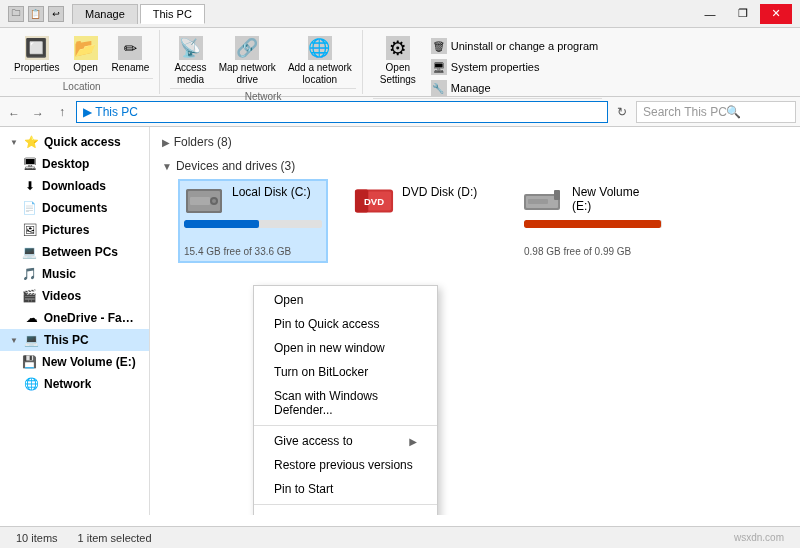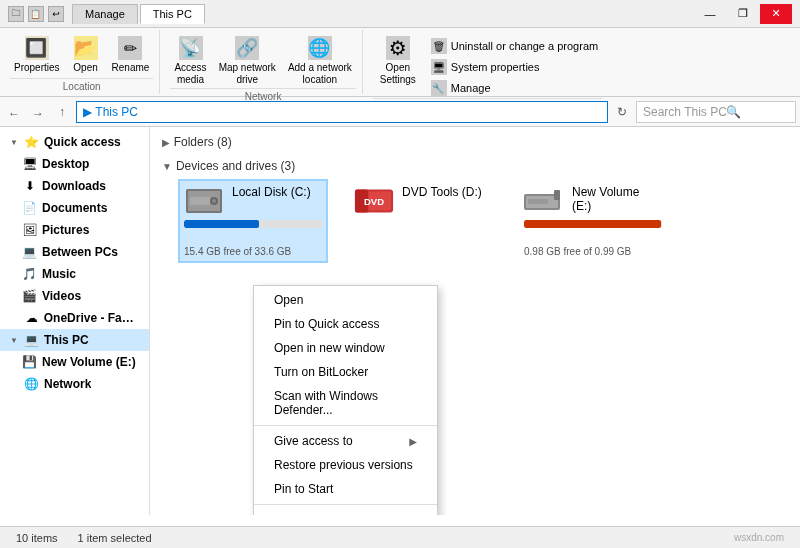--- a/index.html
+++ b/index.html
@@ -569,21 +569,21 @@
           <div class="drive-top">
             <div class="drive-icon">
               <svg width="42" height="32" viewBox="0 0 42 32">
                 <rect x="1" y="4" width="40" height="24" rx="3" fill="#cc3333"></rect>
                 <rect x="3" y="6" width="36" height="20" rx="2" fill="#dd4444"></rect>
                 <rect x="1" y="4" width="14" height="24" rx="2" fill="#bb2222"></rect>
                 <text x="21" y="20" font-size="10" fill="white" text-anchor="middle" font-weight="bold">DVD</text>
               </svg>
             </div>
             <div class="drive-info">
-              <div class="drive-name">DVD Tools (D:)</div>
+              <div class="drive-name">DVD Disk (D:)</div>
             </div>
           </div>
         </div>
 
         <div class="drive-item">
           <div class="drive-top">
             <div class="drive-icon">
               <svg width="40" height="30" viewBox="0 0 40 30">
                 <rect x="0" y="8" width="36" height="16" rx="2" fill="#888"></rect>
                 <rect x="2" y="10" width="32" height="12" rx="1" fill="#aaa"></rect>

